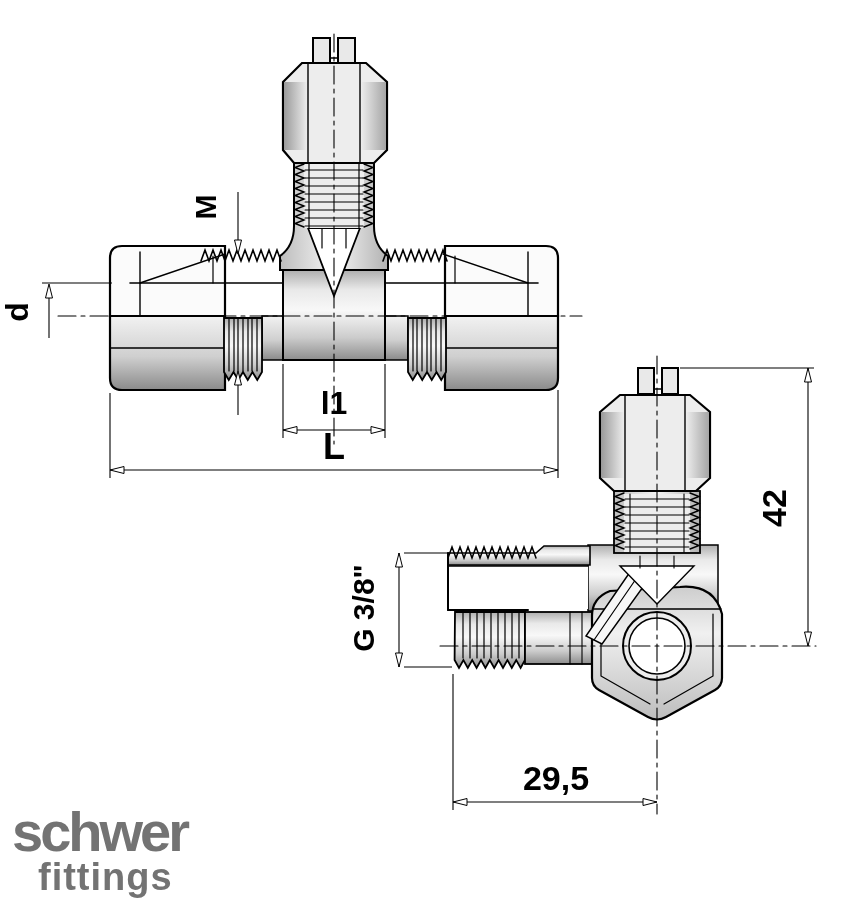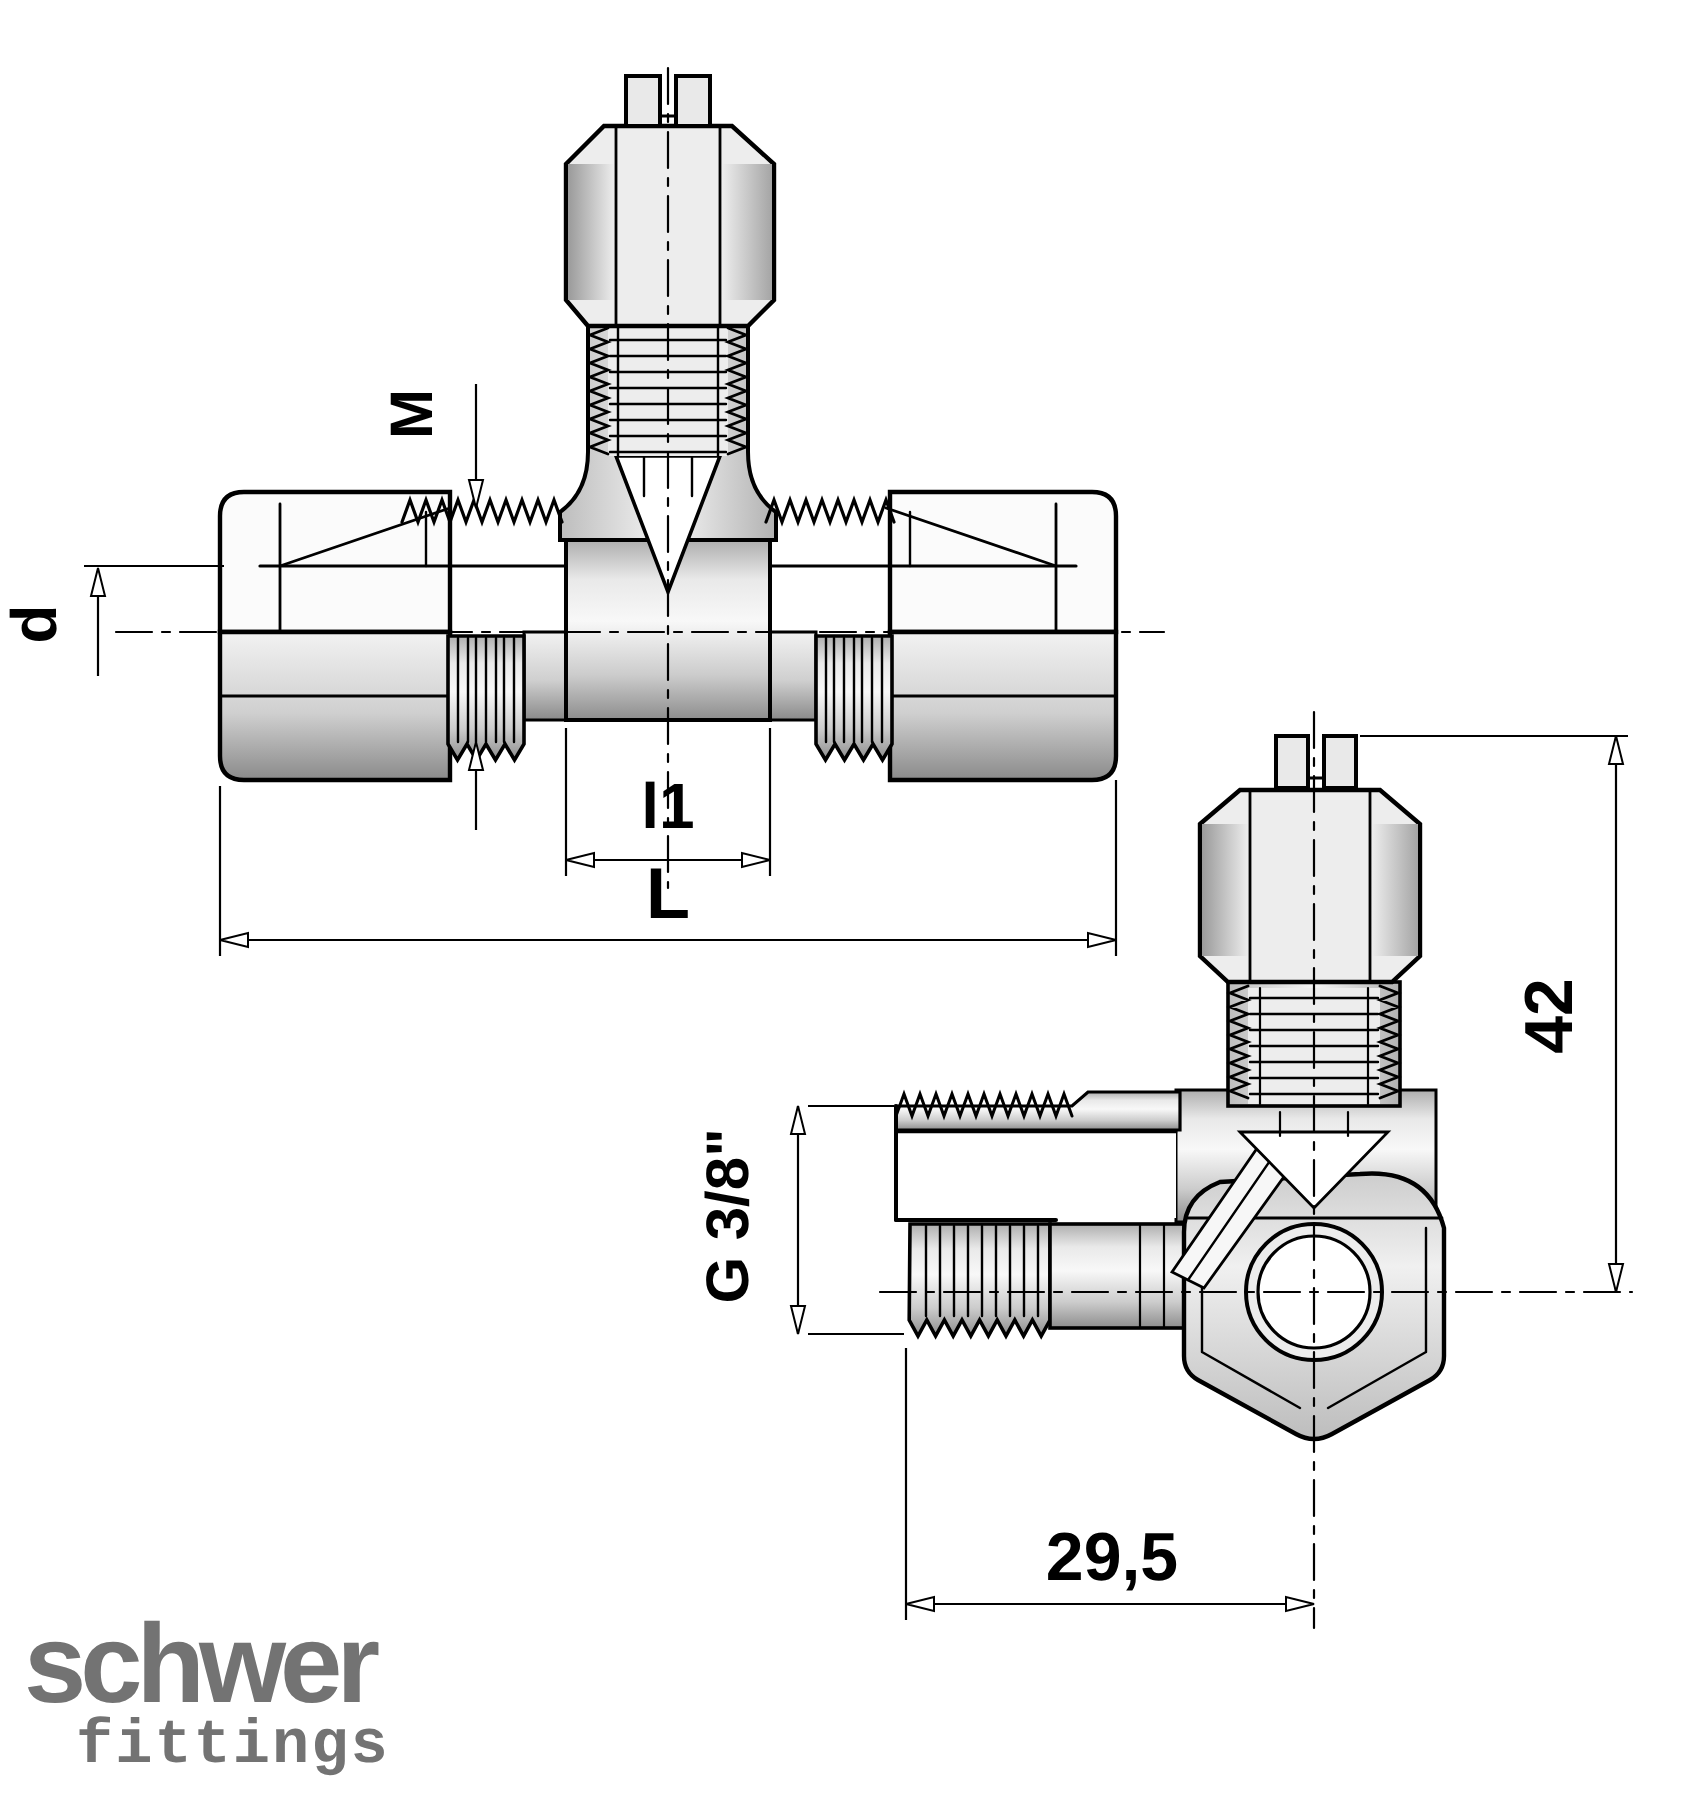--- a/index.html
+++ b/index.html
@@ -14,22 +14,22 @@
   }
   .logo{
     position:absolute;left:12px;top:804px;color:#737373;
     user-select:none;line-height:1;
   }
   .logo .name{
     font-size:56px;font-weight:bold;letter-spacing:-3px;
     font-family:"Liberation Sans",sans-serif;
   }
   .logo .sub{
-    font-size:31px;font-weight:bold;letter-spacing:1px;
-    font-family:Liberation Mono, monospace;
+    font-size:38px;font-weight:bold;letter-spacing:1px;
+    font-family:Liberation Sans, sans-serif;
     margin:-2px 0 0 26px;
   }
 </style>
 </head>
 <body>
 
 <div class="stage">
 <svg width="843" height="900" viewBox="0 0 843 900">
   <defs>
     <linearGradient id="gMetalV" x1="0" y1="0" x2="0" y2="1">

